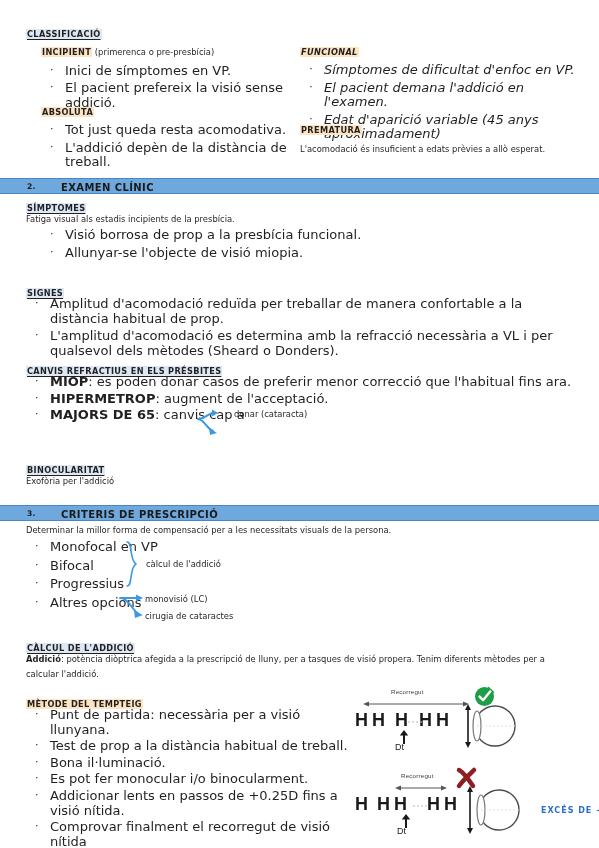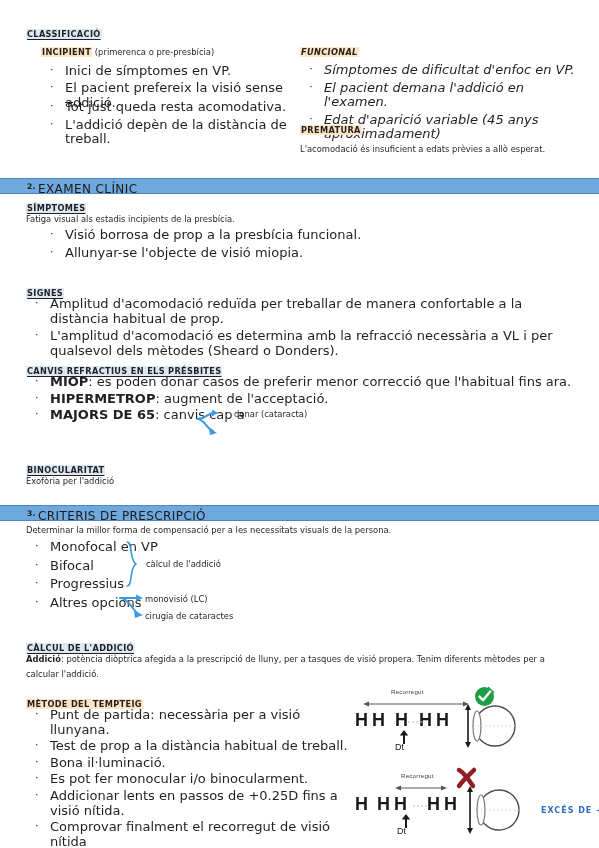--- a/index.html
+++ b/index.html
@@ -90,24 +90,24 @@
     position: absolute;
     left: 27px;
     top: 2.5px;
     font-size: 7.6px;
     font-weight: 700;
     color: #1a1a1a;
     letter-spacing: 0.2px;
   }
   .bar .bar-title {
     position: absolute;
-    left: 38px;
+    left: 61px;
     top: 2.5px;
-    font-size: 12px;
-    font-weight: 400;
+    font-size: 10px;
+    font-weight: 700;
     color: #1a1a1a;
     letter-spacing: 0.4px;
   }
 
   
   .blk { position: absolute; }
 
   .col-left  { left: 41px;  width: 270px; }
   .col-right { left: 300px; width: 290px; }
 
@@ -154,20 +154,23 @@
     <div style="margin-bottom:4px;">
       <span class="hdr-orange">INCIPIENT</span><span class="body-text"> (primerenca o pre-presbícia)</span>
     </div>
     <ul class="bl">
       <li>Inici de símptomes en VP.</li>
       <li>El pacient prefereix la visió sense addició.</li>
     </ul>
   </div>
 
   <div class="blk col-left" style="top:100px;">
+    <div style="margin-bottom:4px;">
+      <span class="hdr-orange">ABSOLUTA</span>
+    </div>
     <ul class="bl">
       <li>Tot just queda resta acomodativa.</li>
       <li>L'addició depèn de la distància de treball.</li>
     </ul>
   </div>
 
   <div class="blk col-right" style="top:40px;font-style:italic;">
     <div style="margin-bottom:4px;">
       <span class="hdr-orange">FUNCIONAL</span>
     </div>

